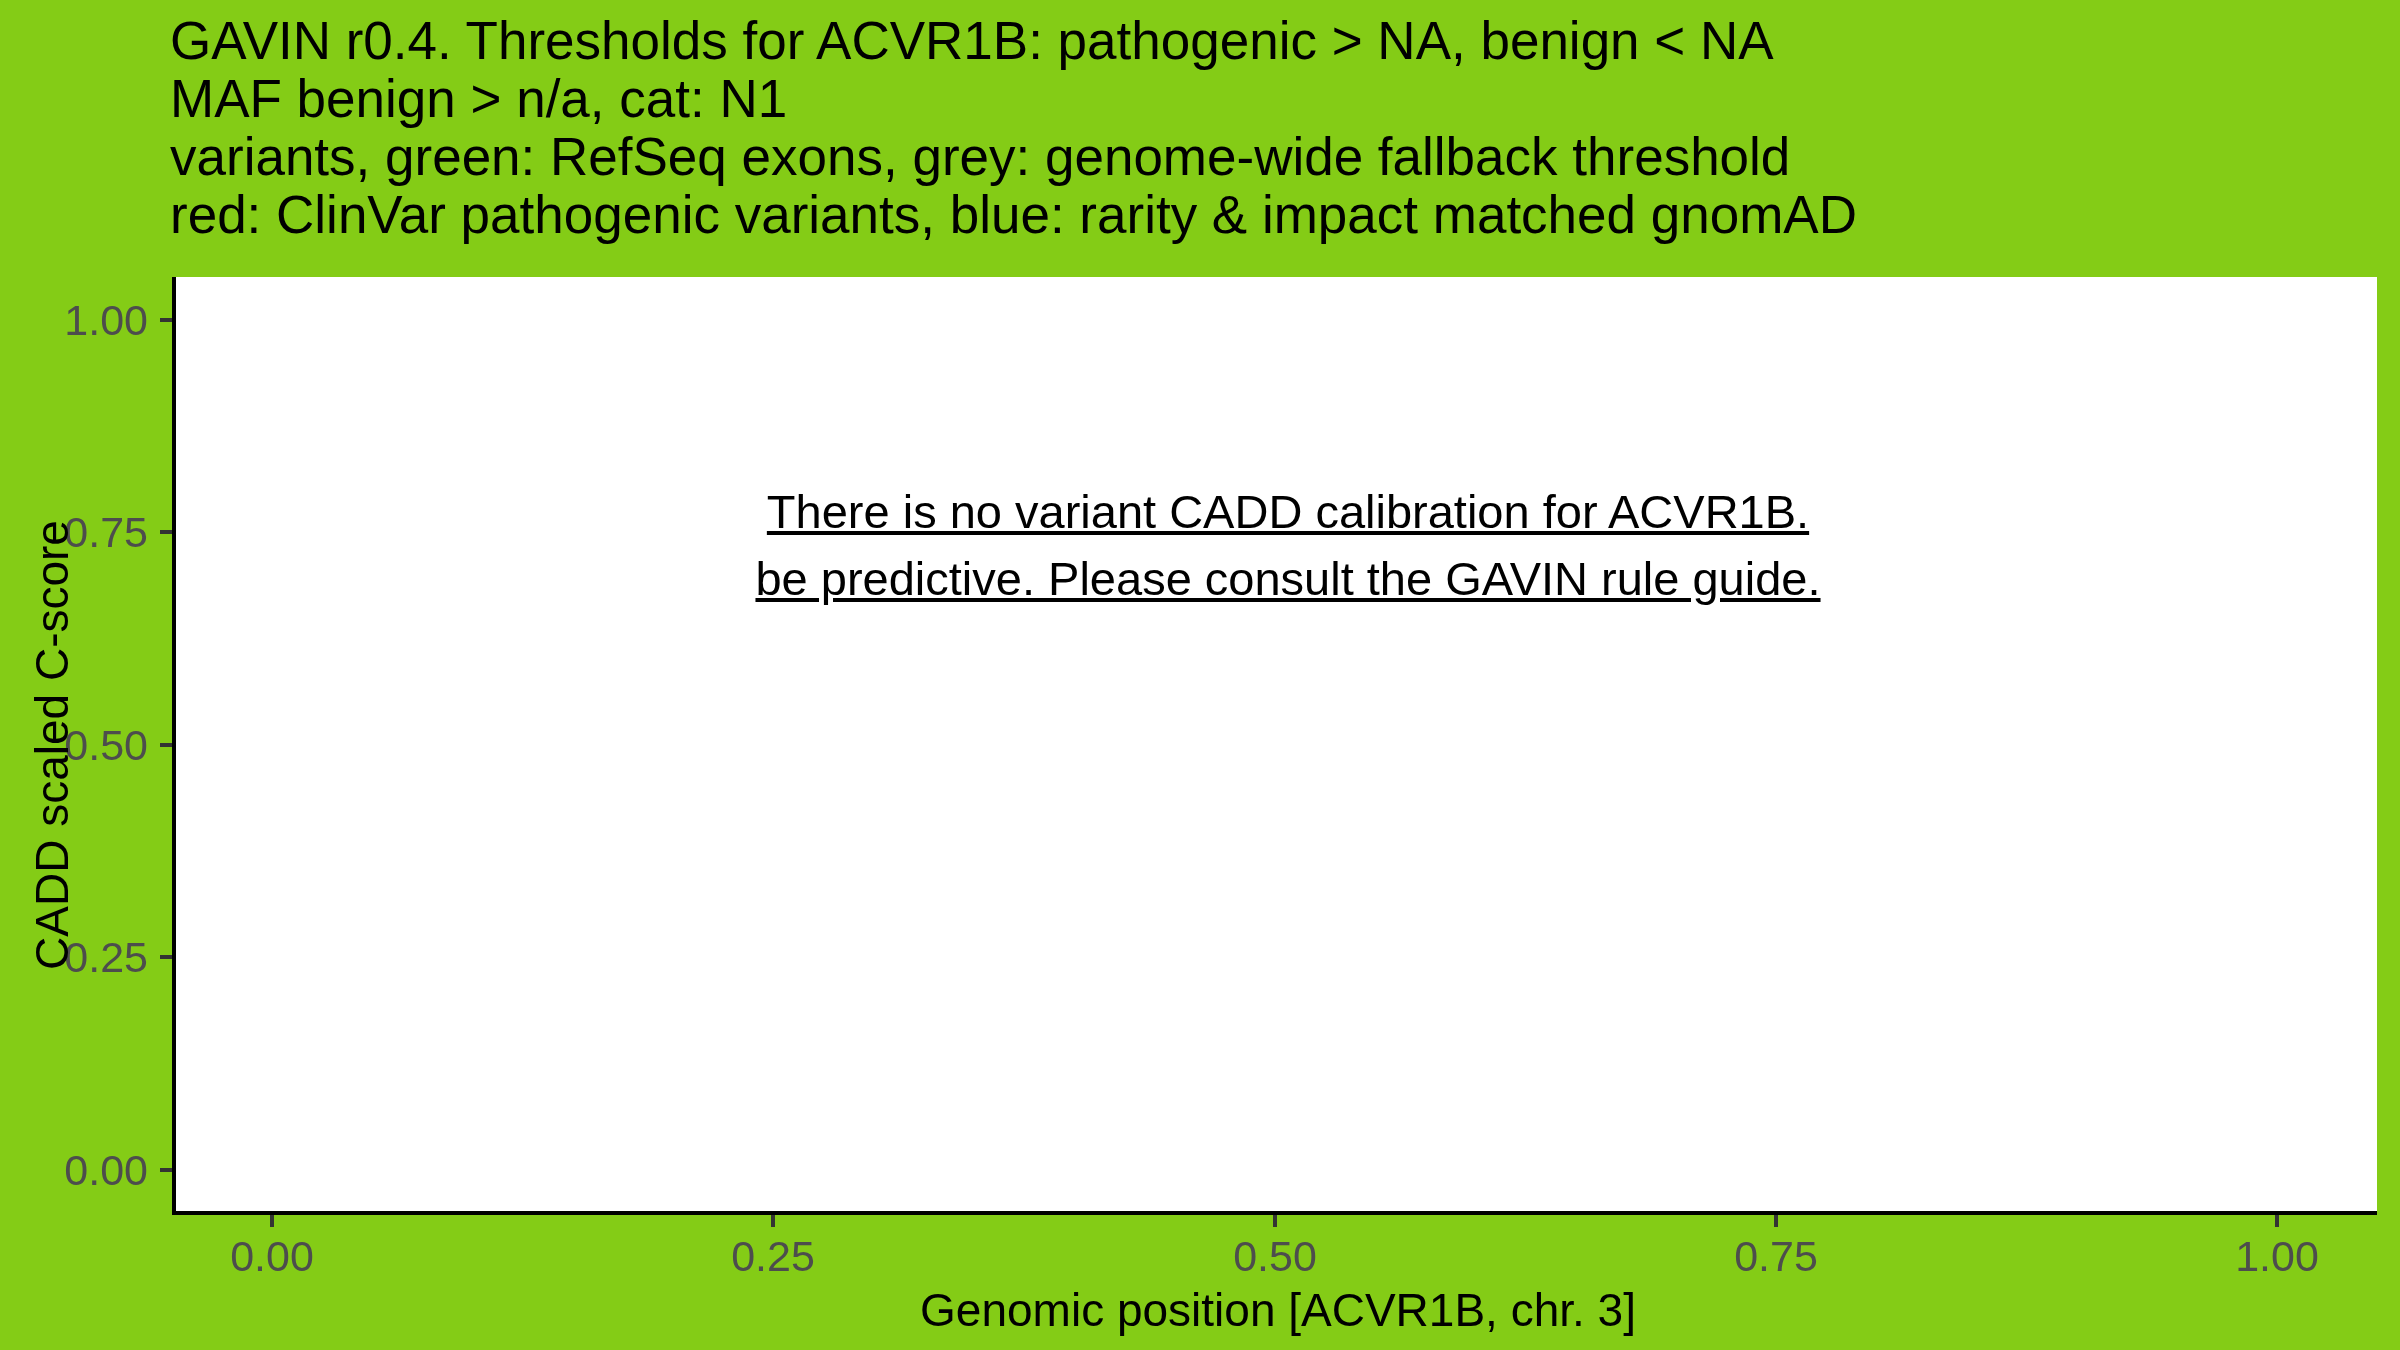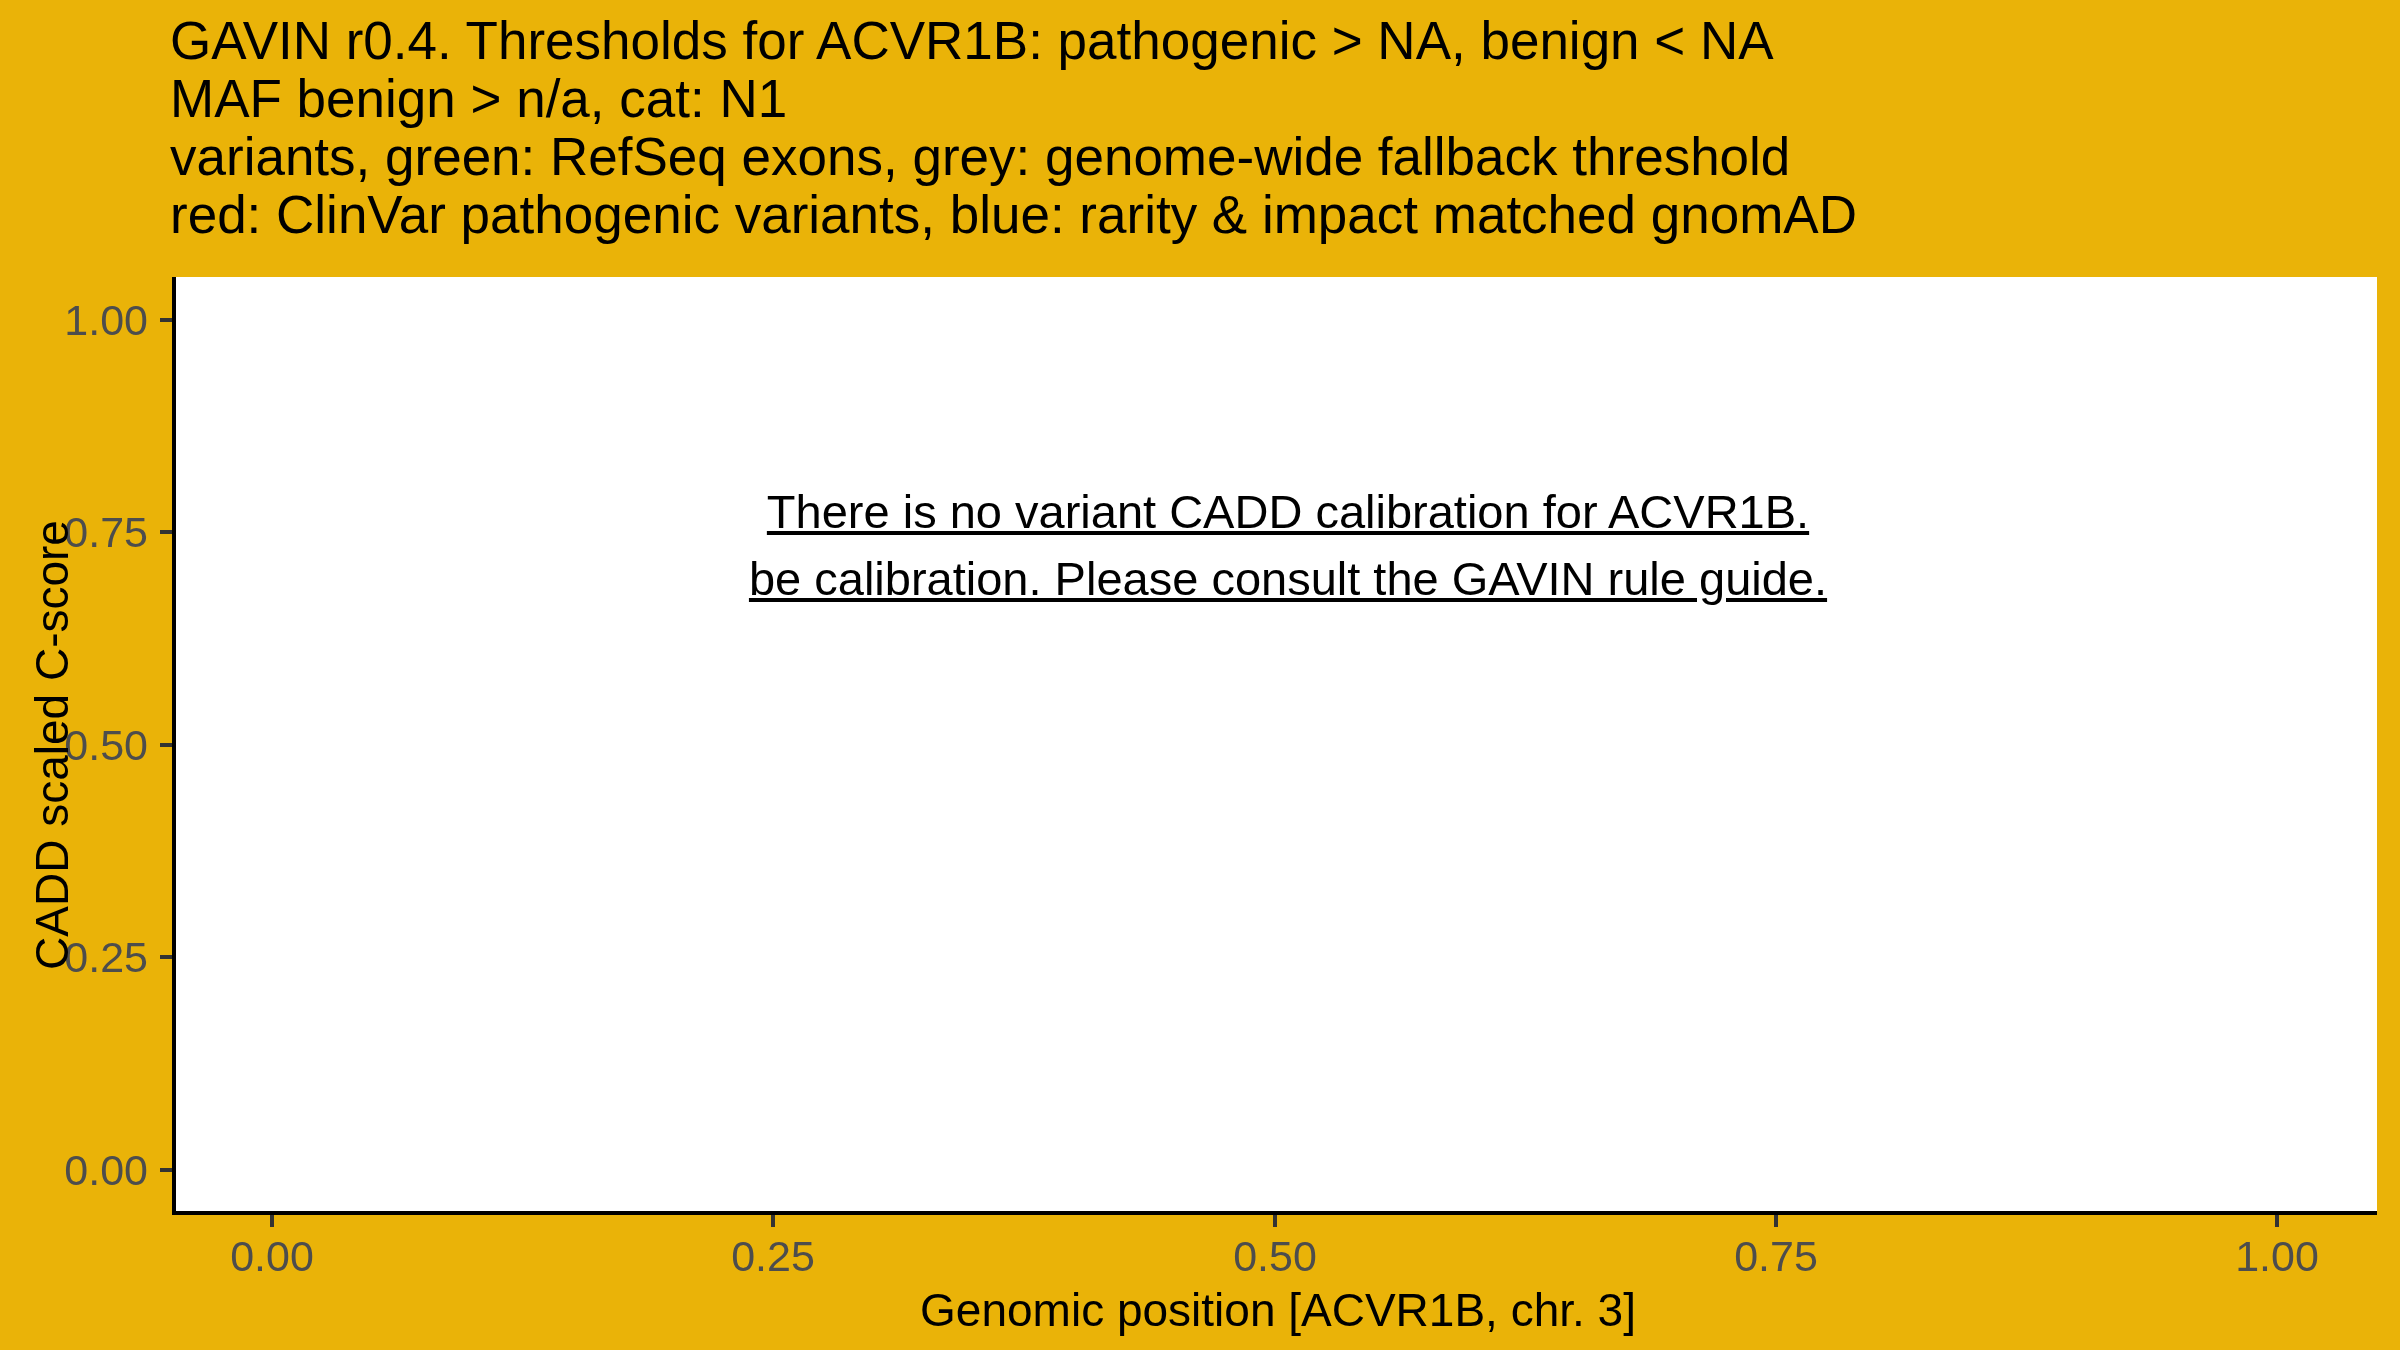--- a/index.html
+++ b/index.html
@@ -11,21 +11,21 @@
     width: 2400px;
     height: 1350px;
     position: relative;
     font-family: "Liberation Sans", sans-serif;
     color: #000000;
     overflow: hidden;
   }
   .figure {
     position: absolute;
     inset: 0;
-    background: #eab308;
+    background: #84cc16;
   }
   .plot-title {
     position: absolute;
     left: 170px;
     top: 12px;
     font-size: 53px;
     line-height: 58px;
     color: #000000;
     white-space: nowrap;
   }
@@ -92,21 +92,21 @@
     <div>GAVIN r0.4. Thresholds for ACVR1B: pathogenic &gt; NA, benign &lt; NA</div>
     <div>MAF benign &gt; n/a, cat: N1</div>
     <div>variants, green: RefSeq exons, grey: genome-wide fallback threshold</div>
     <div>red: ClinVar pathogenic variants, blue: rarity &amp; impact matched gnomAD</div>
   </div>
 
   <div class="panel"></div>
 
   <div class="annotation">
     <div>There is no variant CADD calibration for ACVR1B.</div>
-    <div>be calibration. Please consult the GAVIN rule guide.</div>
+    <div>be predictive. Please consult the GAVIN rule guide.</div>
   </div>
 
   <div class="tick-mark y" style="top:318px;"></div>
   <div class="tick-mark y" style="top:530px;"></div>
   <div class="tick-mark y" style="top:743px;"></div>
   <div class="tick-mark y" style="top:955px;"></div>
   <div class="tick-mark y" style="top:1168px;"></div>
 
   <div class="tick-label y" style="top:300px;">1.00</div>
   <div class="tick-label y" style="top:512px;">0.75</div>

